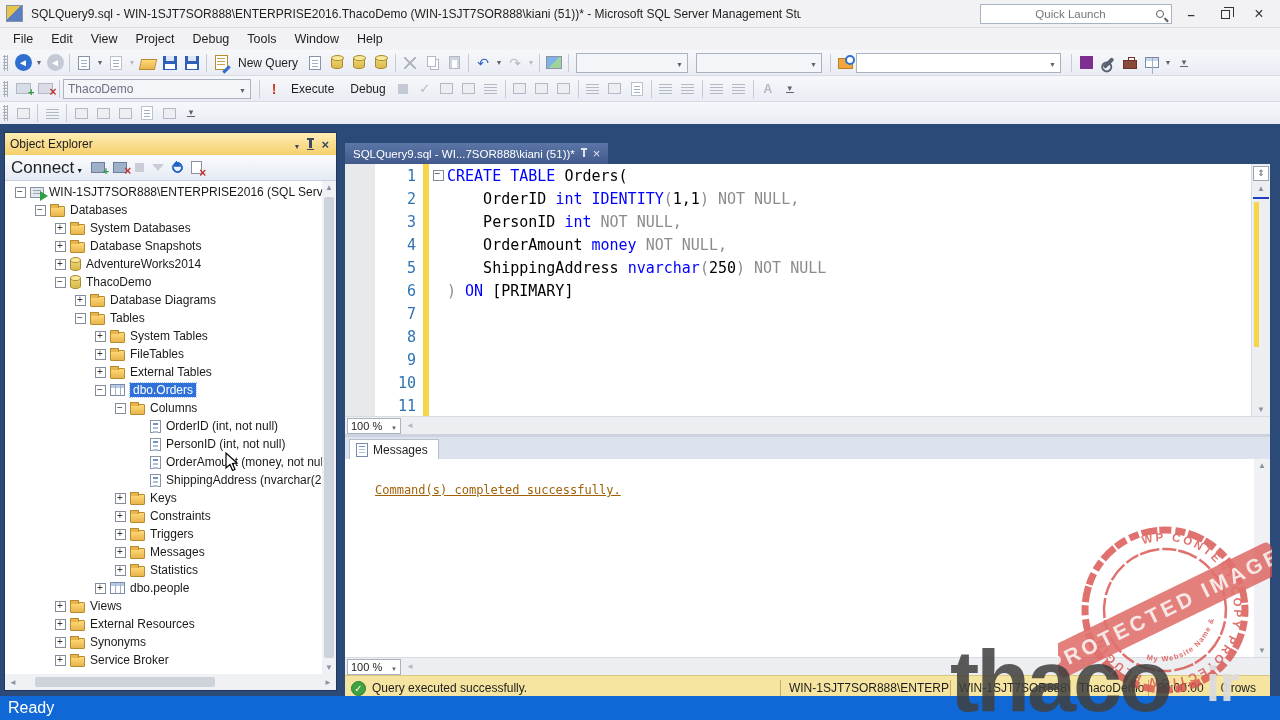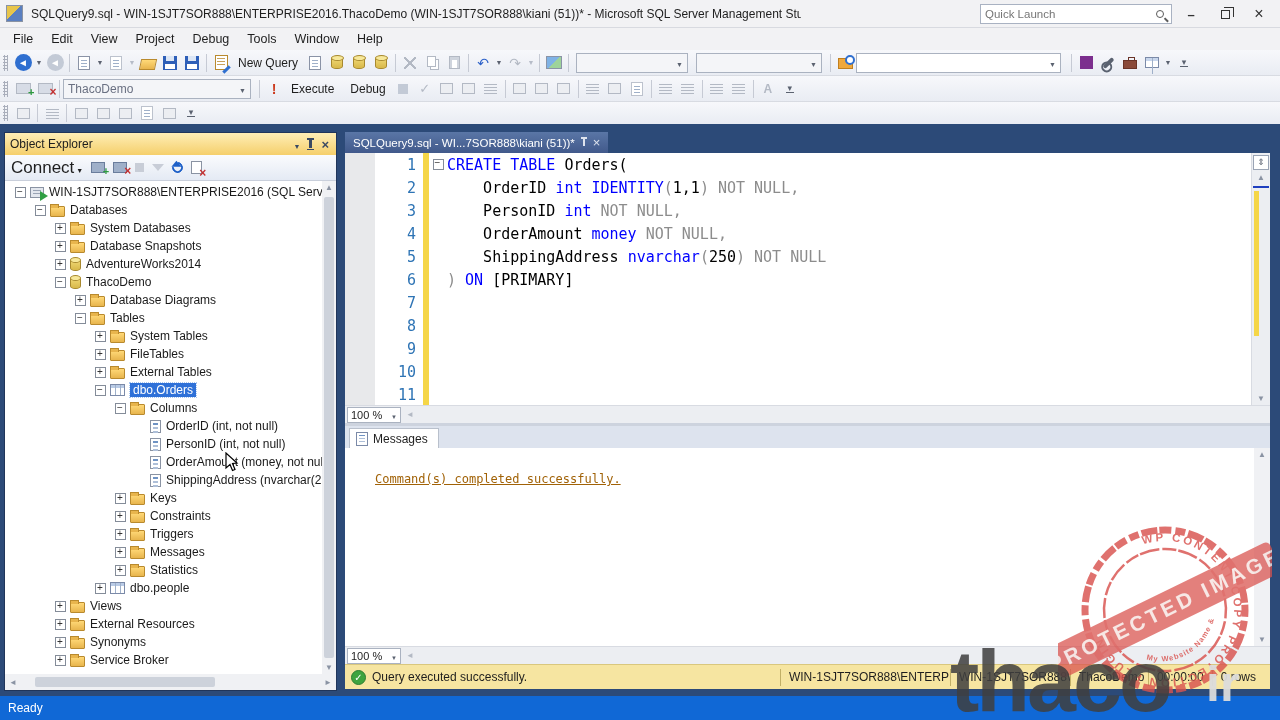--- a/index.html
+++ b/index.html
@@ -4,21 +4,21 @@
 <style>
   * { margin:0; padding:0; box-sizing:border-box; }
   html,body { width:1280px; height:720px; overflow:hidden; font-family:"Liberation Sans", sans-serif; }
   .app { position:relative; width:1280px; height:720px; background:#2c4a78; overflow:hidden; }
 
   
   .titlebar { position:absolute; left:0; top:0; width:1280px; height:28px; background:#f2f2f4; border-bottom:1px solid #d8dae0; display:flex; align-items:center; }
   .appicon { width:17px; height:17px; margin:0 8px 0 6px; position:relative; background:linear-gradient(135deg,#e8c54a 0 45%, #5a7fc0 45%); border:1px solid #8a93a3; }
   .title-text { font-size:12px; color:#1e1e1e; white-space:nowrap; overflow:hidden; max-width:770px; }
   .quicklaunch { position:absolute; left:980px; top:4px; width:192px; height:20px; background:#fff; border:1px solid #a9b2c2; display:flex; align-items:center; padding:0 4px; }
-  .quicklaunch .ph { font-size:11.5px; color:#767676; flex:1; }
+  .quicklaunch .ph { font-size:11.5px; color:#767676; flex:1;text-align:center; }
   .mag { width:8px; height:8px; border:1.5px solid #5b5b5b; border-radius:50%; position:relative; margin-right:3px; }
   .mag::after { content:""; position:absolute; width:5px; height:1.5px; background:#5b5b5b; left:7px; top:8px; transform:rotate(45deg); }
   .winbtns { position:absolute; right:4px; top:0; height:28px; display:flex; }
   .winbtn { width:34px; height:28px; display:flex; align-items:center; justify-content:center; color:#333; font-size:13px; }
   .glyph-min::before { content:"–"; font-weight:bold; }
   .glyph-restore { width:9px; height:9px; border:1px solid #333; position:relative; }
   .glyph-restore::before { content:""; position:absolute; left:2px; top:-4px; width:9px; height:9px; border:1px solid #333; border-bottom:none; border-left:none; }
   .glyph-close::before { content:"×"; font-size:16px; }
 
   
@@ -143,21 +143,21 @@
   .vsb .up { position:absolute; top:2px; left:0; right:0; text-align:center; font-size:8px; color:#8a93a3; }
   .vsb .down { position:absolute; bottom:2px; left:0; right:0; text-align:center; font-size:8px; color:#8a93a3; }
   .vsb .thumb { position:absolute; left:2px; right:2px; background:#cdd2db; border-radius:2px; }
   .hsb { height:16px; background:#f0f1f4; display:flex; align-items:center; flex:0 0 auto; position:relative; }
   .hsb .left { font-size:8px; color:#8a93a3; padding:0 4px; }
   .hsb .right { font-size:8px; color:#8a93a3; padding:0 4px; position:absolute; right:0; }
   .hsb .hthumb { height:10px; background:#cdd2db; border-radius:2px; width:180px; margin-left:14px; }
 
   
   .editor-group { position:absolute; left:345px; top:8px; width:925px; height:559px; display:flex; flex-direction:column; }
-  .tabstrip { height:21px; display:flex; flex:0 0 auto; }
+  .tabstrip { height:21px; display:flex; flex:0 0 auto;margin-top:11px; }
   .doc-tab { background:linear-gradient(#5a76a6,#41598b); color:#fff; font-size:11.5px; display:flex; align-items:center; padding:0 8px; gap:8px; max-width:300px; }
   .tab-pin { width:2px; height:7px; background:#dfe4ee; position:relative; display:inline-block; }
   .tab-pin::before { content:""; position:absolute; left:-2px; top:-2px; width:6px; height:2px; background:#dfe4ee; }
   .tab-close::before { content:"×"; font-size:13px; color:#dfe4ee; }
   .editor-body { height:252px; background:#fff; position:relative; flex:0 0 auto; overflow:hidden; }
   .codelines { position:absolute; left:0; top:0; right:19px; }
   .codeline { display:flex; height:23px; align-items:center; }
   .ind-margin { flex:0 0 30px; height:23px; background:#e8e9eb; }
   .lnum { flex:0 0 48px; text-align:right; padding-right:7px; font:15px "DejaVu Sans Mono", monospace; color:#2e74b5; }
   .chbar { flex:0 0 6px; height:23px; background:#f5d648; }
@@ -193,21 +193,21 @@
 
   
   .qstat { height:25px; background:#f6e5a1; border-top:1px solid #d9c77e; display:flex; align-items:center; padding:0 6px; flex:0 0 auto; font-size:12px; color:#1e1e1e; }
   .okcircle { width:15px; height:15px; border-radius:50%; background:#3fa43f; border:1px solid #2e7d32; color:#fff; font-size:10px; display:flex; align-items:center; justify-content:center; margin-right:6px; }
   .okcircle-check::before { content:"✓"; }
   .qseg { border-left:1px solid #c2b067; padding:0 8px; height:17px; display:flex; align-items:center; white-space:nowrap; overflow:hidden; }
   .qseg.first { margin-left:auto; }
 
   
   .statusbar { position:absolute; left:0; top:696px; width:1280px; height:24px; background:#1068d6; display:flex; align-items:center; padding-left:8px; }
-  .statusbar .txt { color:#fff; font-size:12px; }
+  .statusbar .txt { color:#fff; font-size:16px; }
 
   
   .cursor { position:absolute; left:225px; top:452px; z-index:60; }
 
   
   .wm-text { position:absolute; left:950px; top:630px; font-size:88px; font-weight:bold; color:#3f3f3f; opacity:0.85; letter-spacing:-3px; z-index:55; font-family:"Liberation Sans", sans-serif; }
   .wm-suffix { position:absolute; left:1206px; top:655px; font-size:50px; font-weight:bold; color:#dcdcdc; opacity:0.95; z-index:55; }
   .stamp { position:absolute; left:1058px; top:513px; z-index:54; opacity:0.82; }
 </style>
 </head>

